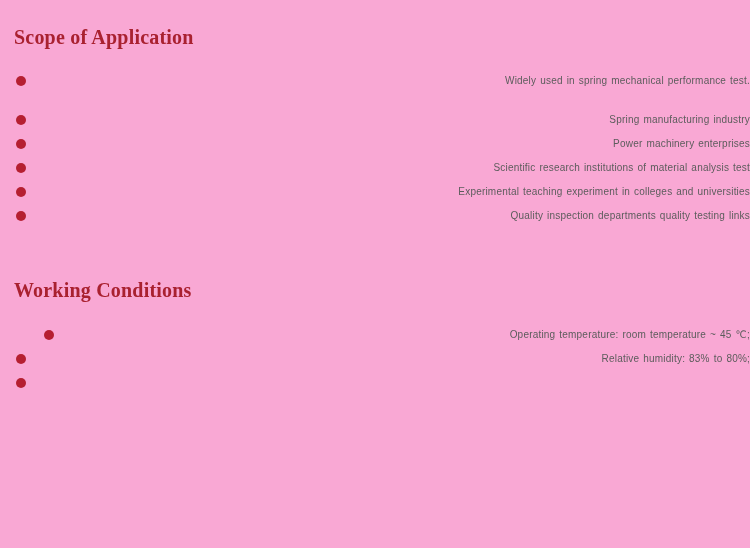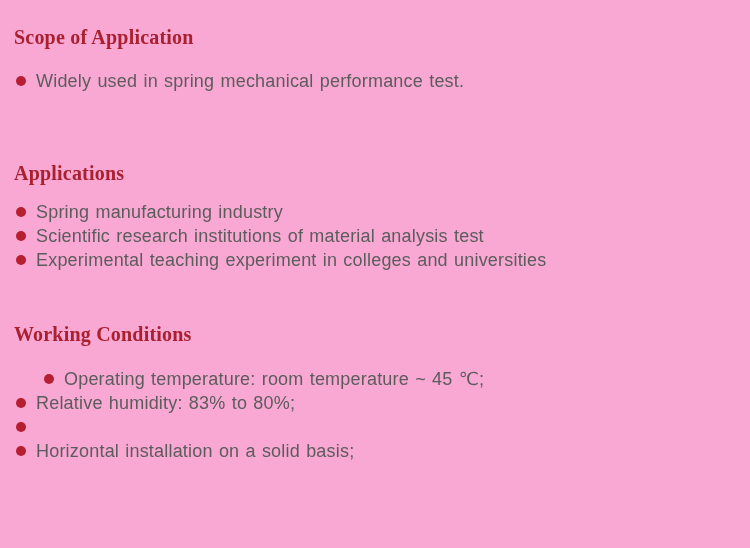--- a/index.html
+++ b/index.html
@@ -21,28 +21,29 @@
     line-height: 24px;
     letter-spacing: 0.2px;
     color: #A92130;
   }
   .heading.h-scope   { margin-top: 25px; }
   .heading.h-apps    { margin-top: 68px; }
   .heading.h-working { margin-top: 50px; }
   .list { margin: 0; padding: 0; }
   .item {
     position: relative;
-    padding-left: 36px;
+    padding-left: 60px;
     height: 24px;
     line-height: 24px;
-    font-size: 18px;
+    font-size: 10px;
     letter-spacing: 0.2px;
     word-spacing: 1px;
     color: #5C5C5C;
     white-space: nowrap;
+    text-align: right;
   }
   .list-scope   .item:first-child { margin-top: 20px; }
   .list-apps    .item:first-child { margin-top: 15px; }
   .list-working .item:first-child { margin-top: 21px; margin-left: 28px; }
   .bullet {
     position: absolute;
     left: 16px;
     top: 7px;
     width: 10px;
     height: 10px;
@@ -59,51 +60,54 @@
     <h2 class="heading h-scope">Scope of Application</h2>
     <div class="list list-scope">
       <div class="item">
         <span class="bullet"></span>
         <span>Widely used in spring mechanical performance test.</span>
       </div>
     </div>
   </section>
 
   <section>
-    <h2 class="heading h-apps">Applications</h2>
     <div class="list list-apps">
       <div class="item">
         <span class="bullet"></span>
         <span>Spring manufacturing industry</span>
+      </div>
+      <div class="item">
+        <span class="bullet"></span>
+        <span>Power machinery enterprises</span>
       </div>
       <div class="item">
         <span class="bullet"></span>
         <span>Scientific research institutions of material analysis test</span>
       </div>
       <div class="item">
         <span class="bullet"></span>
         <span>Experimental teaching experiment in colleges and universities</span>
+      </div>
+      <div class="item">
+        <span class="bullet"></span>
+        <span>Quality inspection departments quality testing links</span>
       </div>
     </div>
   </section>
 
   <section>
     <h2 class="heading h-working">Working Conditions</h2>
     <div class="list list-working">
       <div class="item">
         <span class="bullet"></span>
         <span>Operating temperature: room temperature ~ 45 ℃;</span>
       </div>
       <div class="item">
         <span class="bullet"></span>
         <span>Relative humidity: 83% to 80%;</span>
       </div>
       <div class="item">
         <span class="bullet"></span>
       </div>
-      <div class="item">
-        <span class="bullet"></span>
-        <span>Horizontal installation on a solid basis;</span>
-      </div>
     </div>
   </section>
 
 </div>
 
 </body></html>

